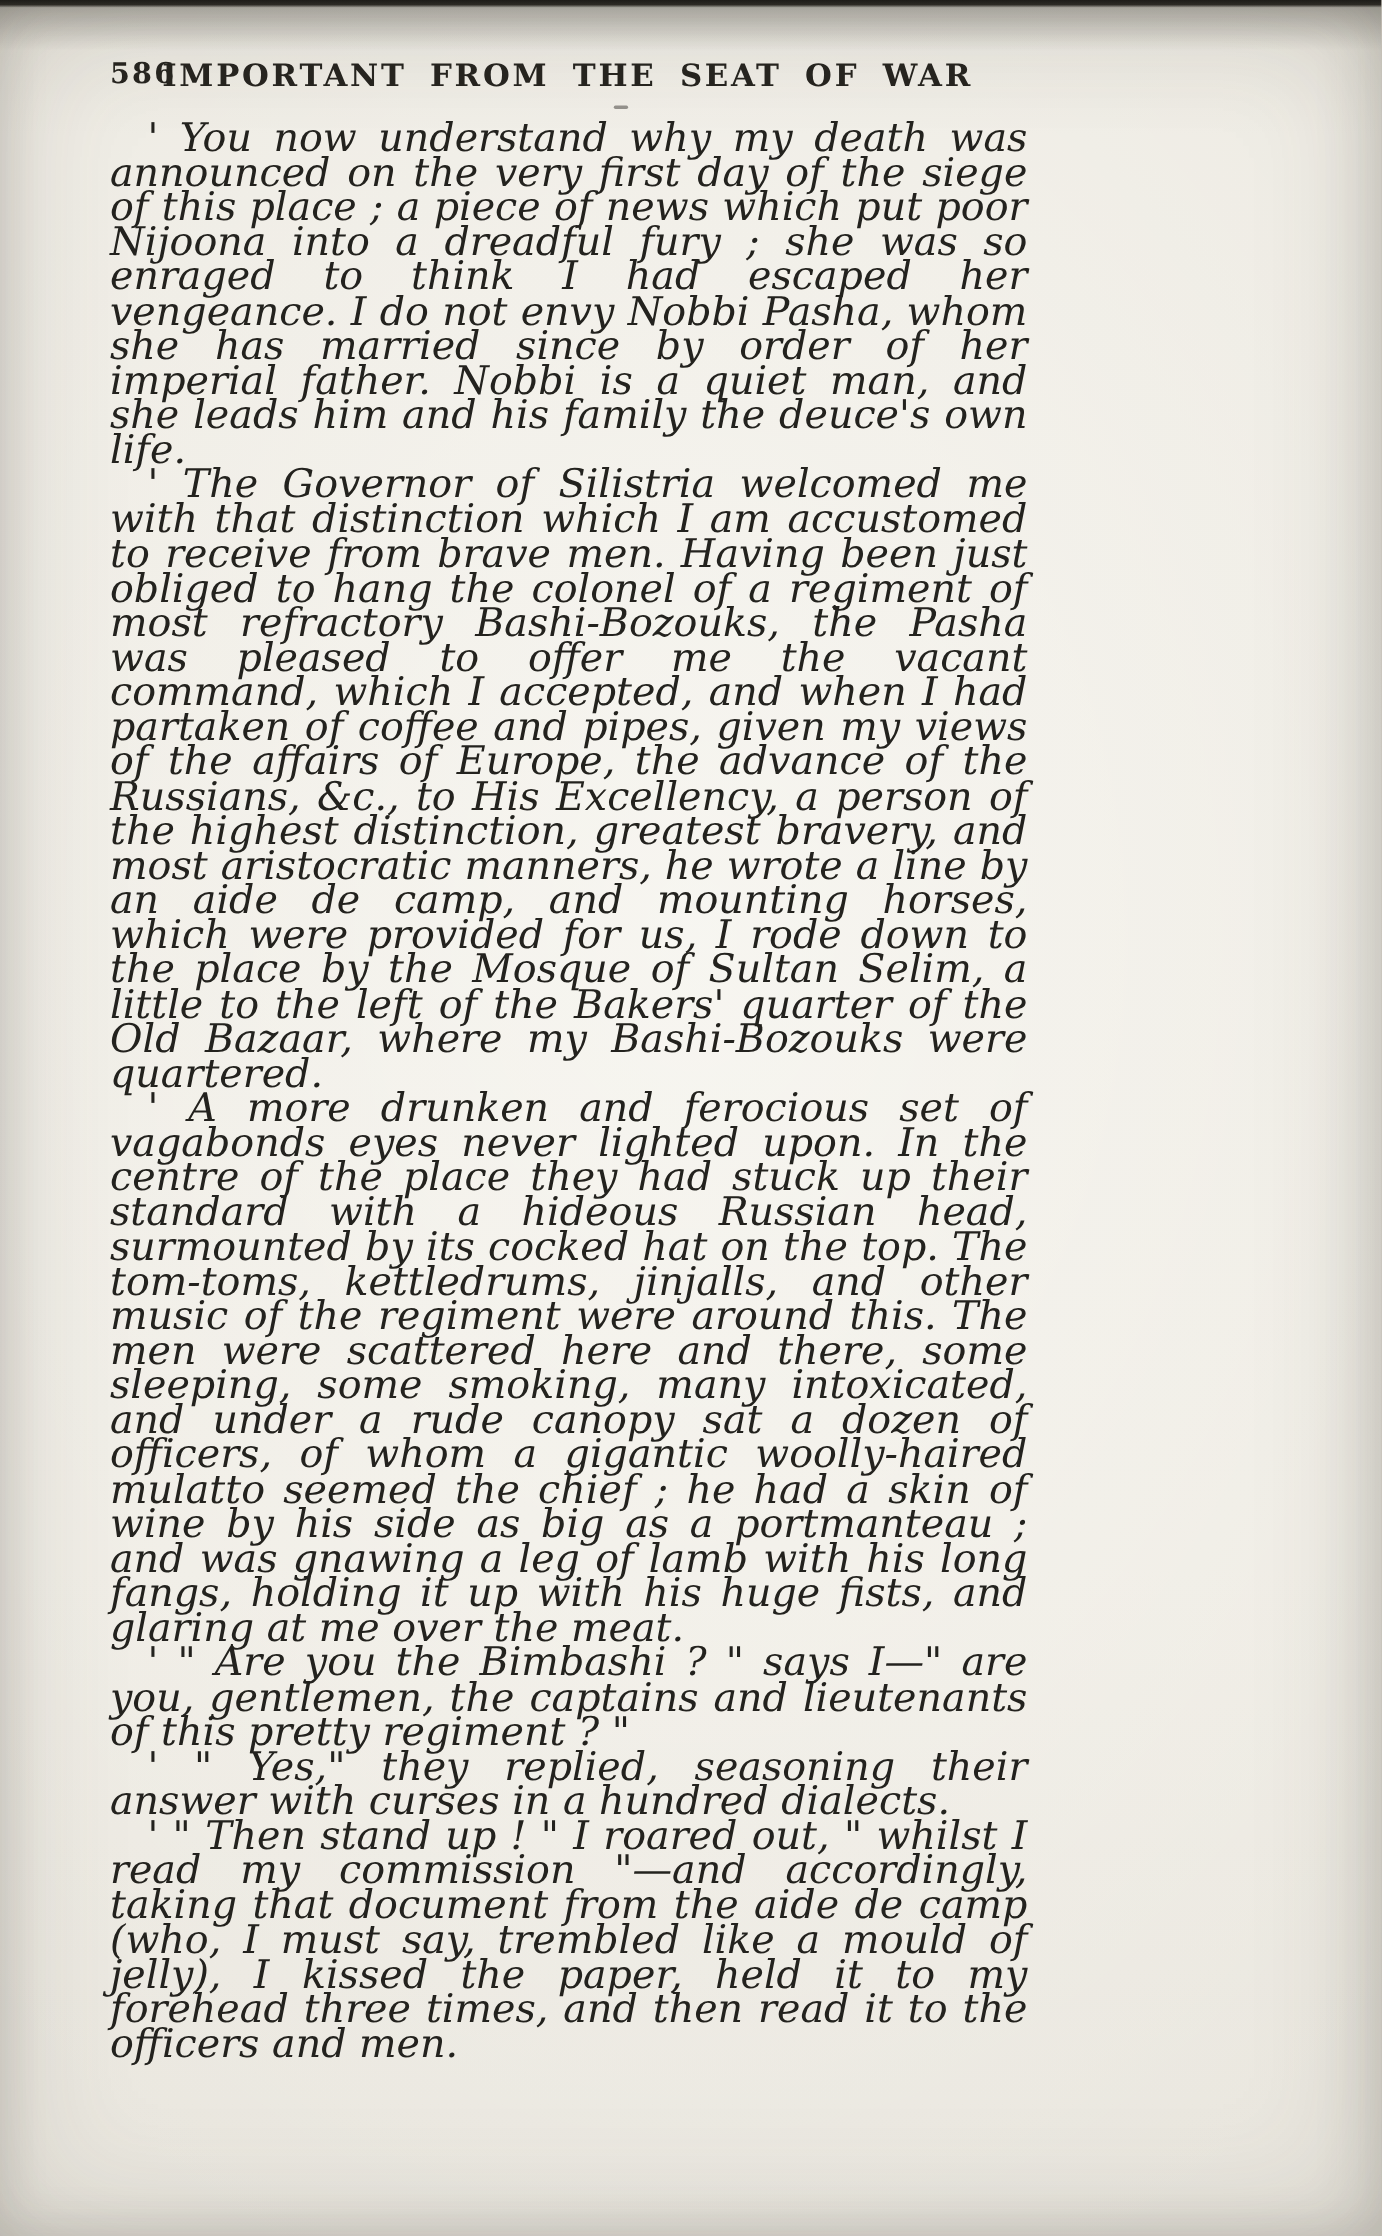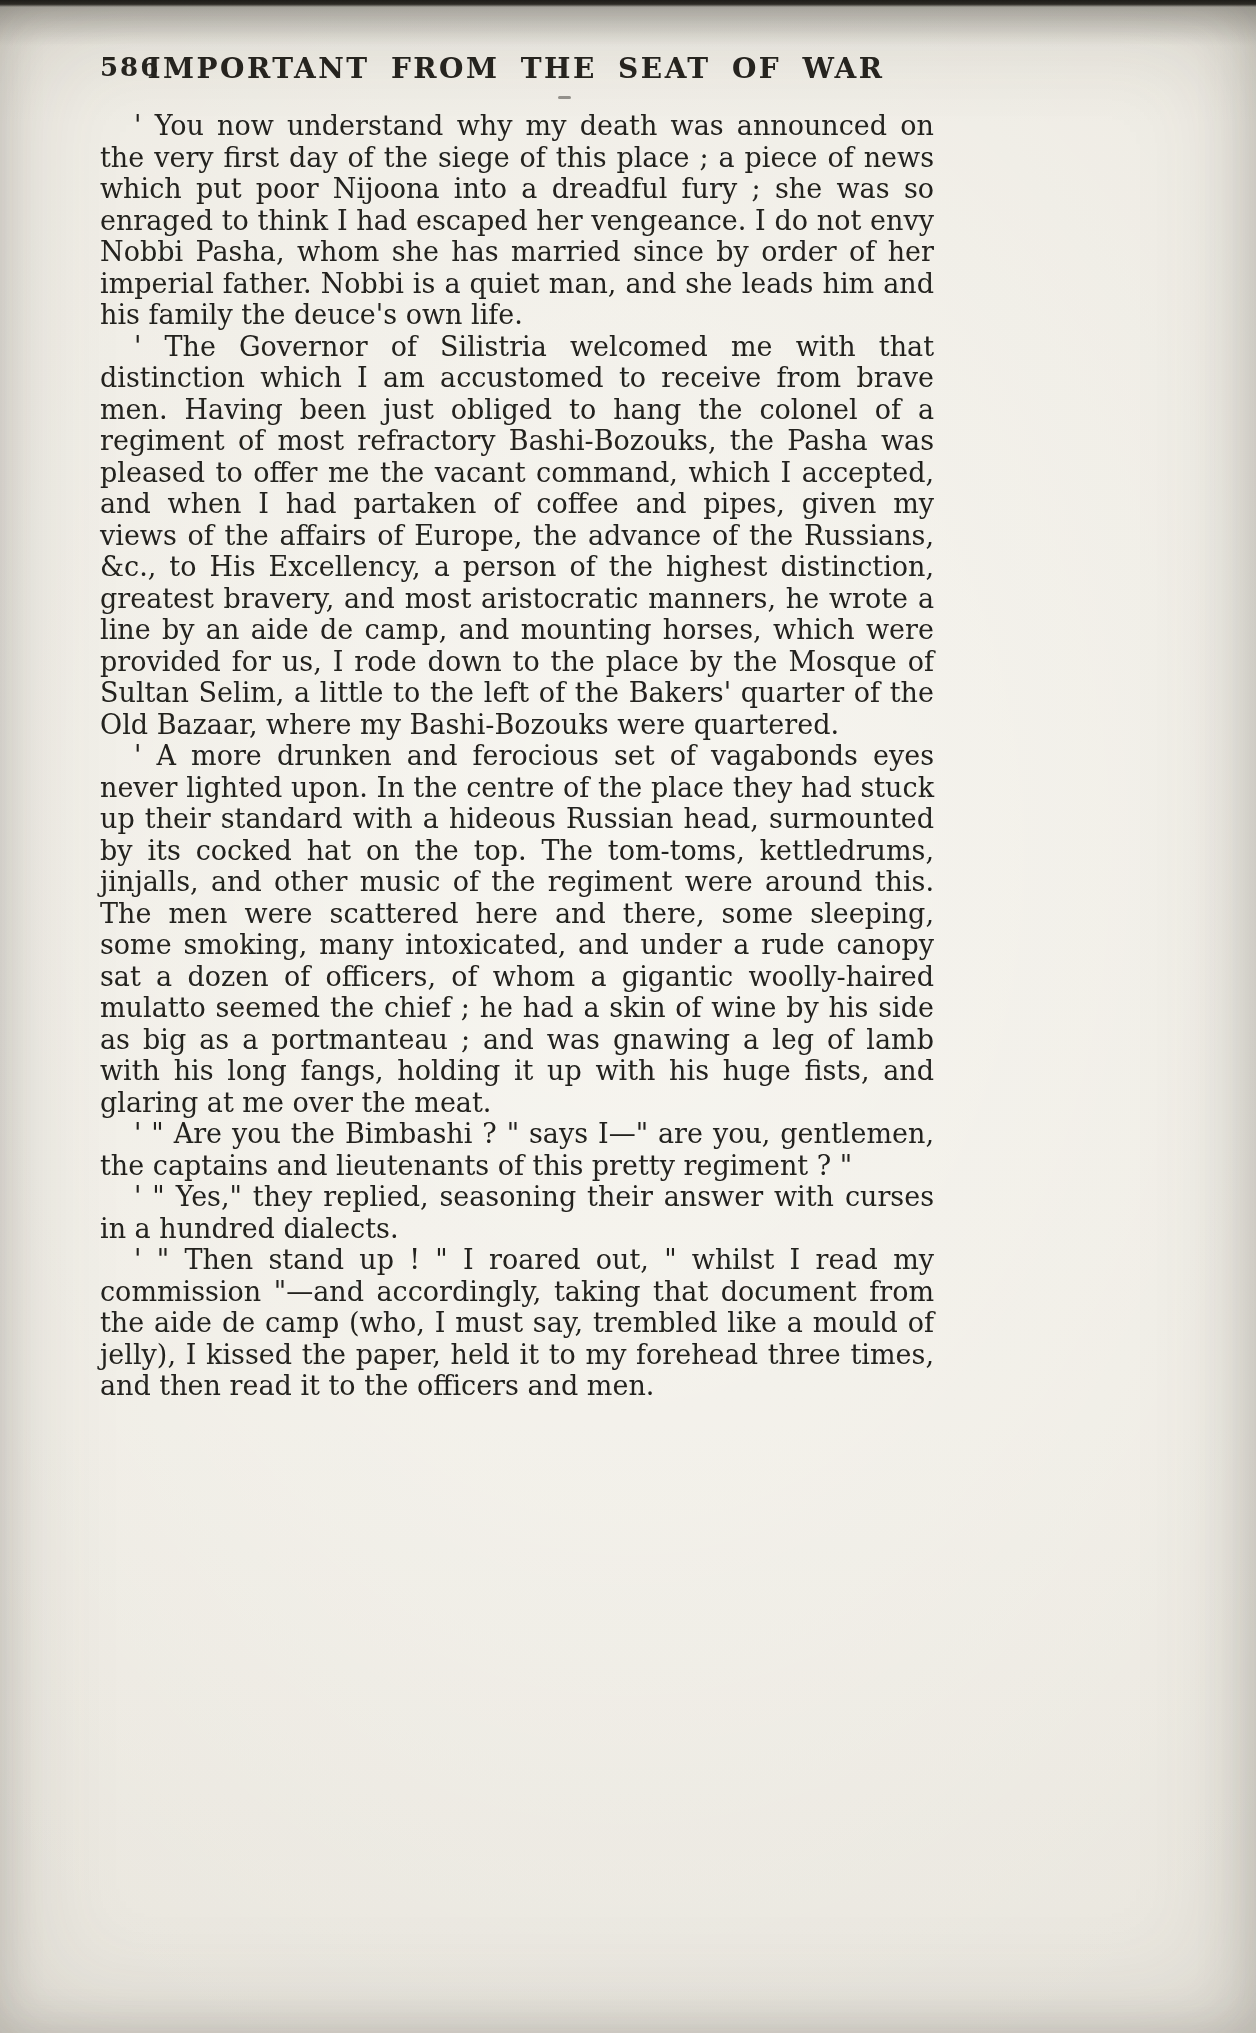--- a/index.html
+++ b/index.html
@@ -72,24 +72,25 @@
     letter-spacing: 2.5px;
     word-spacing: 9px;
     color: #26241f;
     white-space: nowrap;
   }
   .text-block {
     position: absolute;
     top: 110px;
     left: 100px;
     width: 834px;
-    font-size: 27px;
+    font-size: 36px;
     line-height: 31.5px;
     text-align: justify;
     color: #23221e;
+    font-style: italic;
   }
   .text-block p {
     margin: 0;
     text-indent: 34px;
   }
 </style>
 </head>
 <body>
 
 <div class="page">

